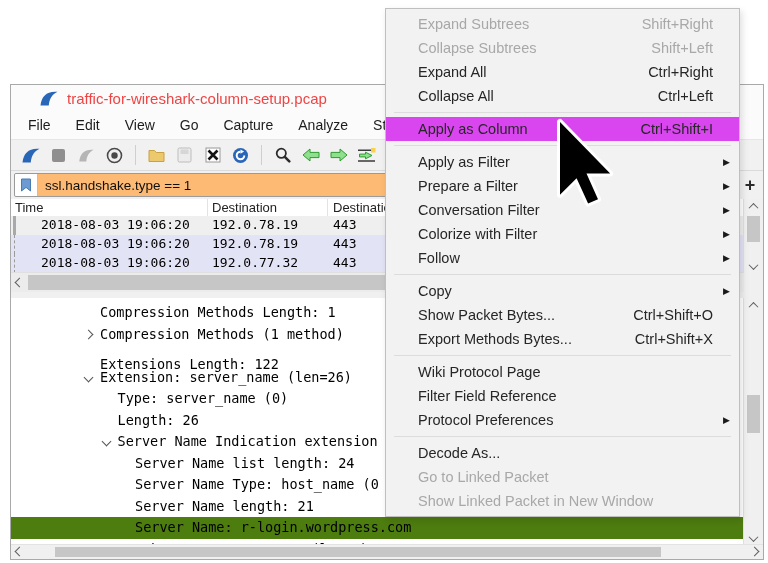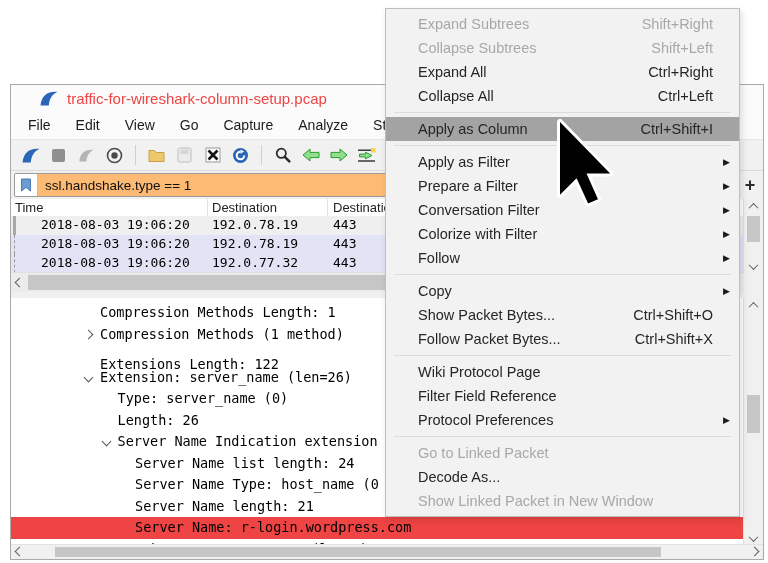--- a/index.html
+++ b/index.html
@@ -49,21 +49,21 @@
   .plhs .hthumb{position:absolute;left:17px;right:6px;top:2px;bottom:2px;background:#c6c6c6}
   .pvscroll{position:absolute;right:0;top:0;width:19px;height:74px;background:#f0f0f0;border-left:1px solid #e0e0e0}
   .pvthumb{position:absolute;left:3px;right:3px;top:17px;height:26px;background:#c6c6c6}
   .corner{position:absolute;right:0;bottom:0;width:19px;height:19px;background:#f0f0f0}
 
   .splitter{position:absolute;left:0;top:207px;width:100%;height:6px;background:#f0f0f0}
 
   
   .detail{position:absolute;left:0;top:213px;width:100%;height:247px;background:#fff;overflow:hidden}
   .tline{position:absolute;left:0;right:19px;height:21.5px}
-  .tline.sel{background:#ef4444}
+  .tline.sel{background:#4d7c0f}
   .ttext{position:absolute;top:2px;font-family:"DejaVu Sans Mono",monospace;font-size:13.5px;
        color:#000;white-space:pre}
   .chev{position:absolute;top:7px;width:6px;height:6px;border-right:1.7px solid #555;border-bottom:1.7px solid #555}
   .cdown{transform:rotate(45deg)}
   .cright{transform:rotate(-45deg)}
   .dvscroll{position:absolute;right:0;top:213px;width:19px;height:247px;background:#f0f0f0;border-left:1px solid #e0e0e0}
   .dvthumb{position:absolute;left:3px;right:3px;top:97px;height:38px;background:#c6c6c6}
 
   
   .sbtn{position:absolute;display:flex;align-items:center;justify-content:center}
@@ -78,21 +78,21 @@
 
   
   .cmenu{position:absolute;left:385px;top:8px;width:355px;box-sizing:border-box;background:#f2f2f2;
        border:1px solid #bfbfbf;padding:3px 0;z-index:10;box-shadow:2px 3px 7px rgba(0,0,0,.13);
        font-size:14.5px;color:#262626}
   .mi{height:24px;display:flex;align-items:center;padding:0 10px 0 32px;position:relative;box-sizing:border-box}
   .mi .lab{flex:0 0 auto}
   .mi .sc{margin-left:auto;padding-right:16px}
   .mi .ar{position:absolute;right:9px;top:50%;transform:translateY(-50%);font-size:9px;color:#1a1a1a;line-height:1}
   .mi.dis{color:#a8a8a8}
-  .mi.hl{background:#a3a3a3}
+  .mi.hl{background:#d946ef}
   .msep{height:9px;position:relative}
   .msep::after{content:"";position:absolute;left:8px;right:8px;top:4px;border-top:1px solid #dcdcdc}
 
   .cursor{position:absolute;left:552px;top:114px;z-index:20;pointer-events:none}
 </style>
 </head>
 <body>
 
 <div class="win">
 
@@ -365,40 +365,40 @@
     <div class="msep"></div>
     <div class="mi">
       <span class="lab">Copy</span>
       <span class="ar">▶</span>
     </div>
     <div class="mi">
       <span class="lab">Show Packet Bytes...</span>
       <span class="sc">Ctrl+Shift+O</span>
     </div>
     <div class="mi">
-      <span class="lab">Follow Packet Bytes...</span>
+      <span class="lab">Export Methods Bytes...</span>
       <span class="sc">Ctrl+Shift+X</span>
     </div>
     <div class="msep"></div>
     <div class="mi">
       <span class="lab">Wiki Protocol Page</span>
     </div>
     <div class="mi">
       <span class="lab">Filter Field Reference</span>
     </div>
     <div class="mi">
       <span class="lab">Protocol Preferences</span>
       <span class="ar">▶</span>
     </div>
     <div class="msep"></div>
+    <div class="mi">
+      <span class="lab">Decode As...</span>
+    </div>
     <div class="mi dis">
       <span class="lab">Go to Linked Packet</span>
-    </div>
-    <div class="mi">
-      <span class="lab">Decode As...</span>
     </div>
     <div class="mi dis">
       <span class="lab">Show Linked Packet in New Window</span>
     </div>
   </div>
 
 <svg class="cursor" width="70" height="100" viewBox="0 0 70 100">
   <polygon points="8,8 8,80.8 24.6,64.2 36.1,89.6 46,85.2 34.5,59.5 58.2,59.5" fill="#000" stroke="#fff" stroke-width="6" stroke-linejoin="round" paint-order="stroke"></polygon>
 </svg>
 

